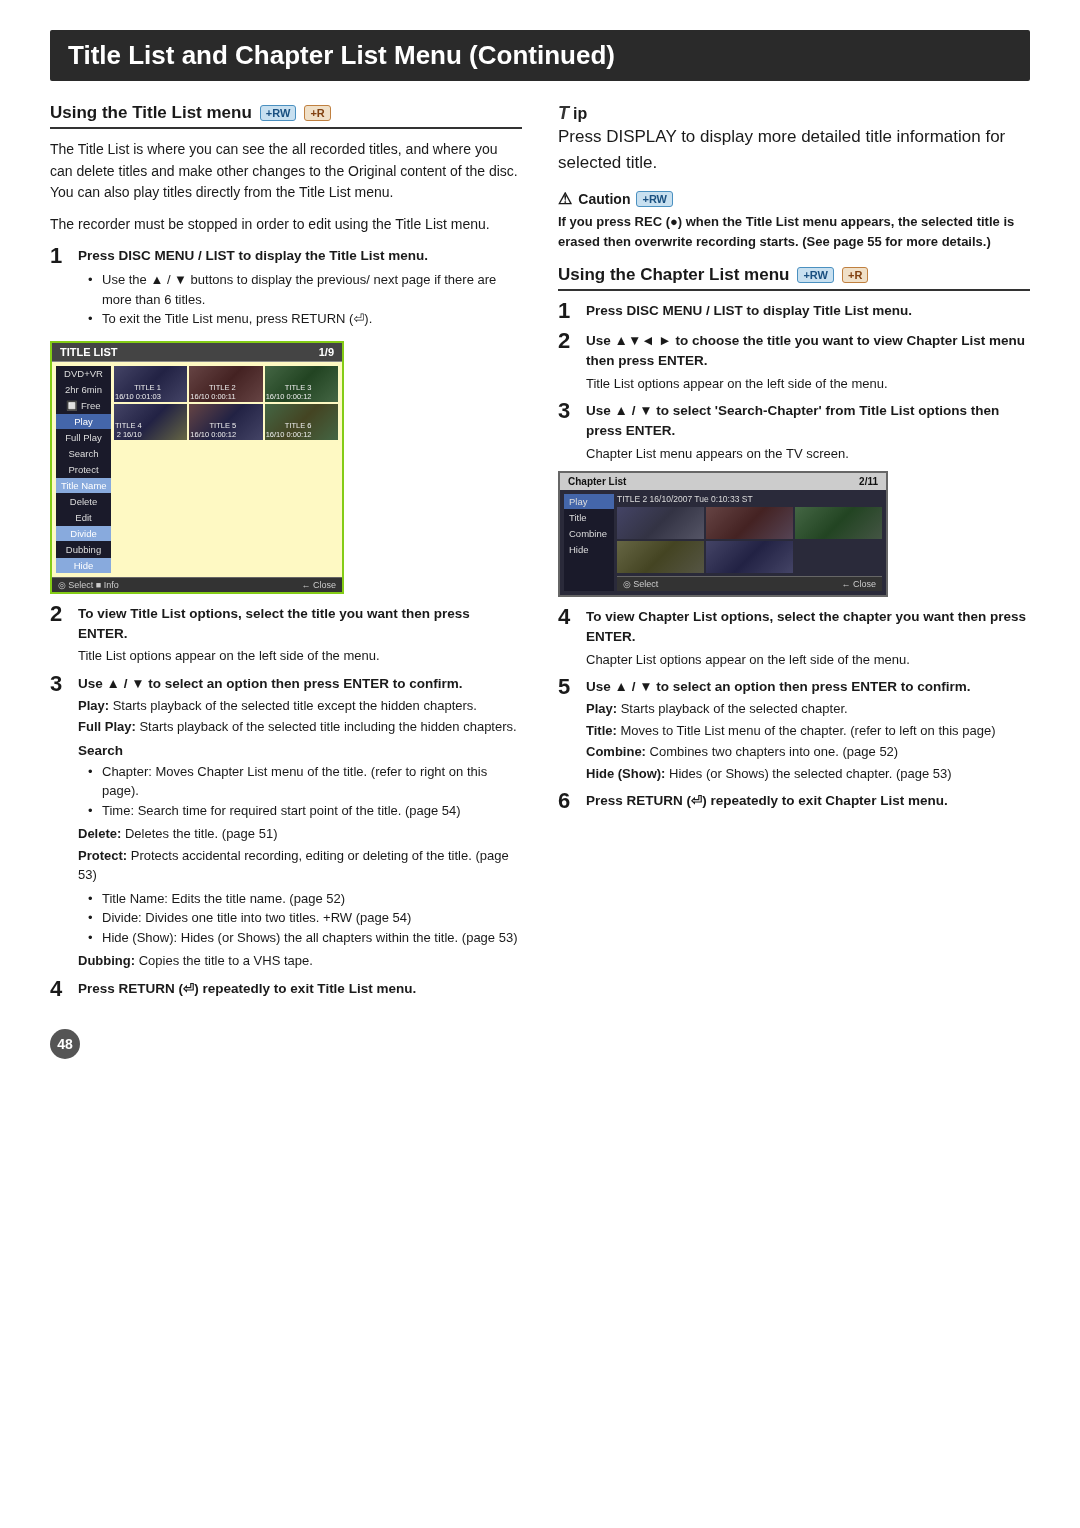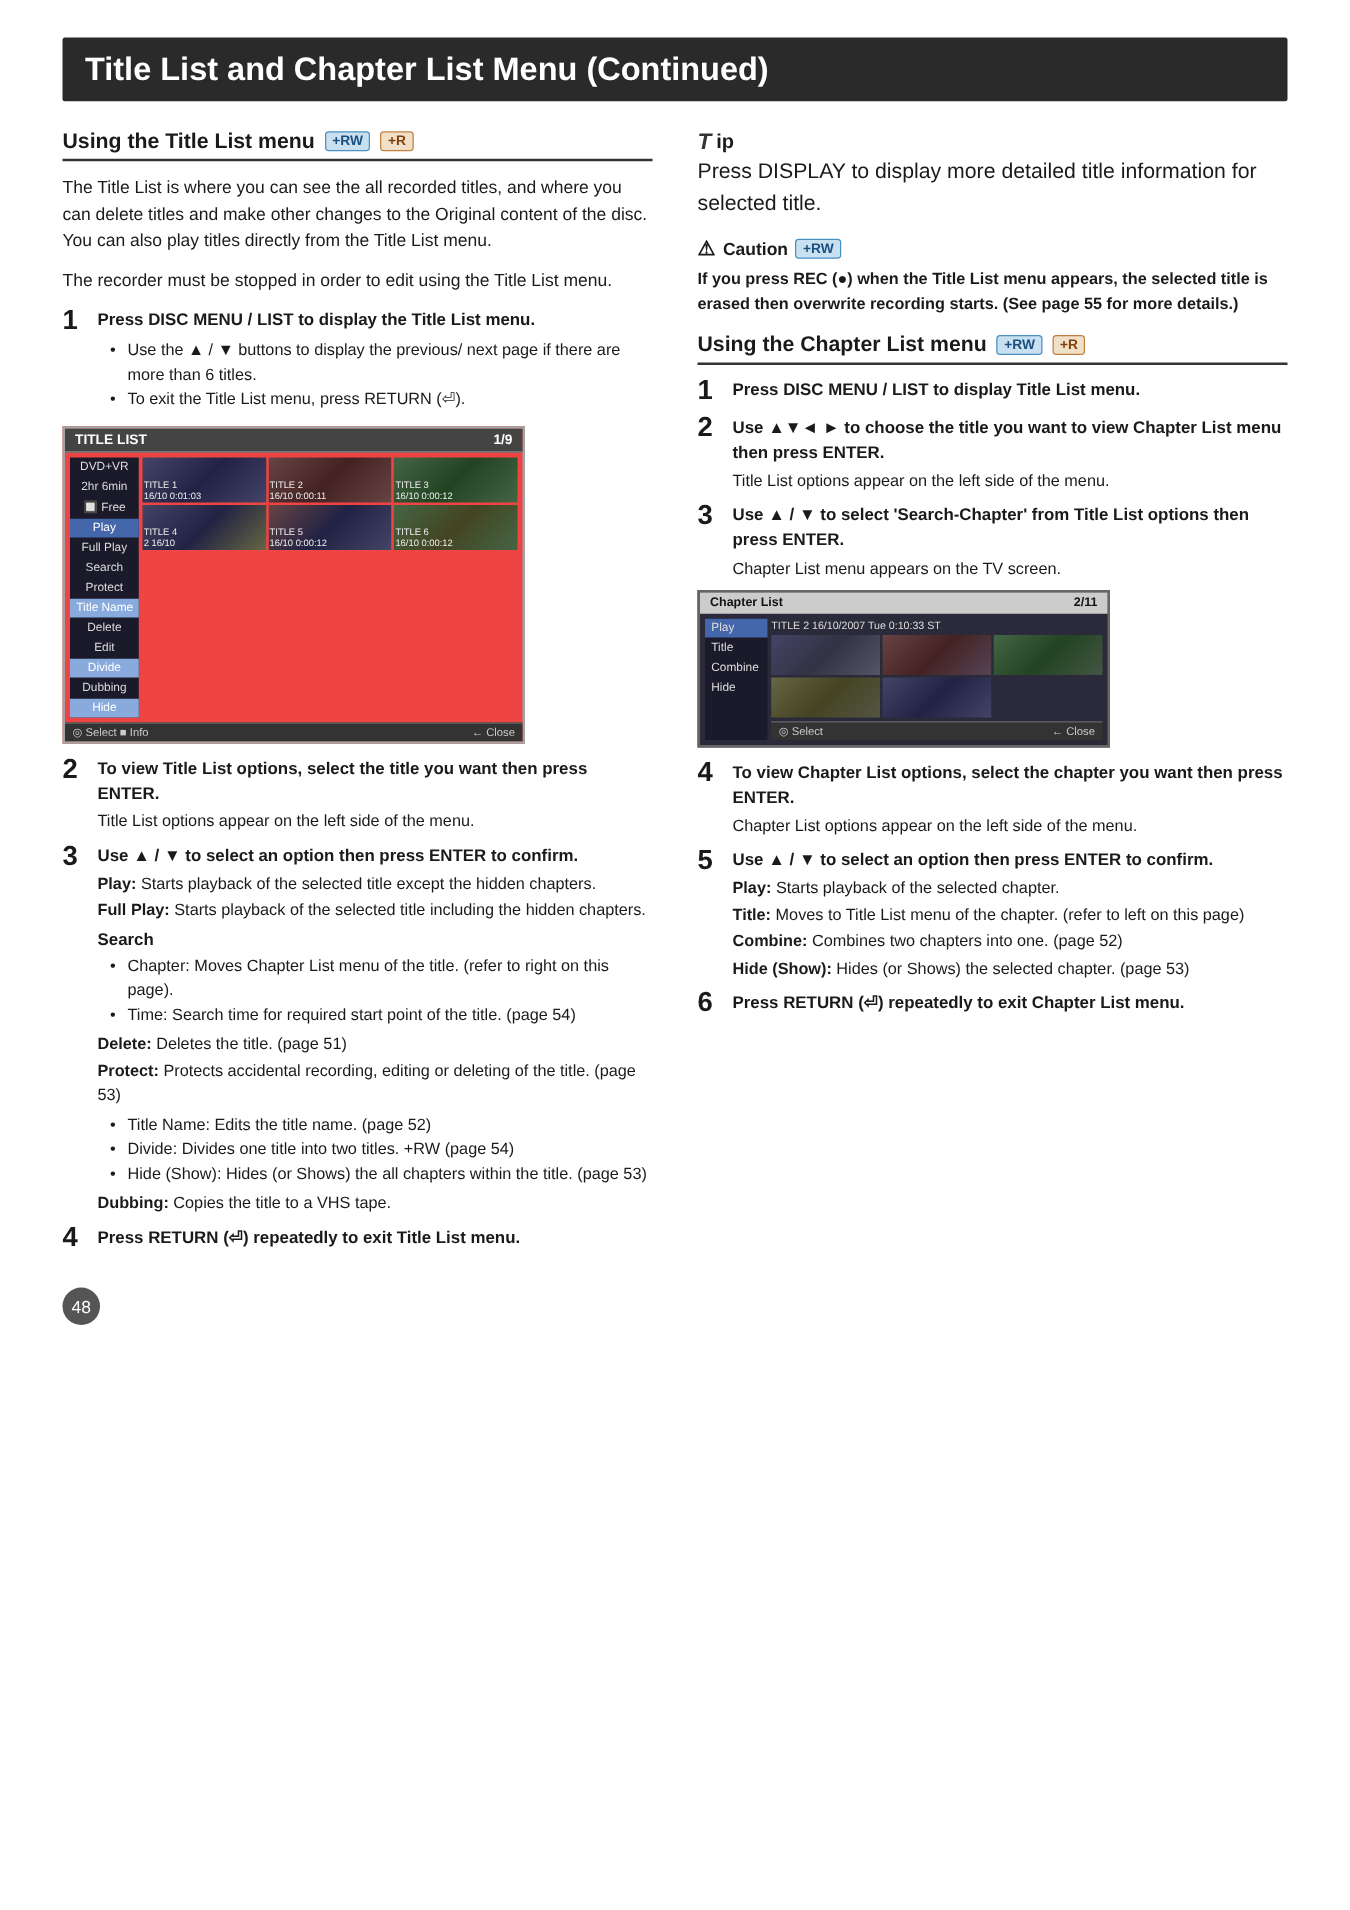--- a/index.html
+++ b/index.html
@@ -149,26 +149,26 @@
       padding-left: 14px;
     }
     .bullet-list li::before {
       content: "•";
       position: absolute;
       left: 0;
     }
 
     
     .screen-mockup {
-      border: 2px solid #a3a3a3;
-      background: #ef4444;
+      border: 2px solid #84cc16;
+      background: #fef9c3;
       color: #fff;
       font-size: 10px;
       margin: 8px 0 10px 0;
-      width: 370px;
+      width: 294px;
       padding: 0;
       position: relative;
     }
     .screen-header {
       background: #444;
       display: flex;
       justify-content: space-between;
       padding: 3px 8px;
       font-size: 11px;
       font-weight: bold;
@@ -199,20 +199,21 @@
     }
     .screen-sidebar-item.highlight {
       background: #88aadd;
       color: #fff;
     }
     .screen-main {
       flex: 1;
       display: flex;
       flex-direction: column;
       gap: 2px;
+      text-align: right;
     }
     .screen-thumbs {
       display: grid;
       grid-template-columns: repeat(3, 1fr);
       gap: 2px;
     }
     .thumb {
       background: #555;
       height: 36px;
       display: flex;
@@ -317,21 +318,21 @@
     .page-number {
       display: inline-block;
       background: #555;
       color: #fff;
       border-radius: 50%;
       width: 30px;
       height: 30px;
       text-align: center;
       line-height: 30px;
       font-size: 14px;
-      font-weight: normal;
+      font-weight: bold;
       margin-top: 20px;
     }
 
     
     .search-label {
       font-size: 13.5px;
       font-weight: bold;
       margin-top: 6px;
       margin-bottom: 2px;
     }

